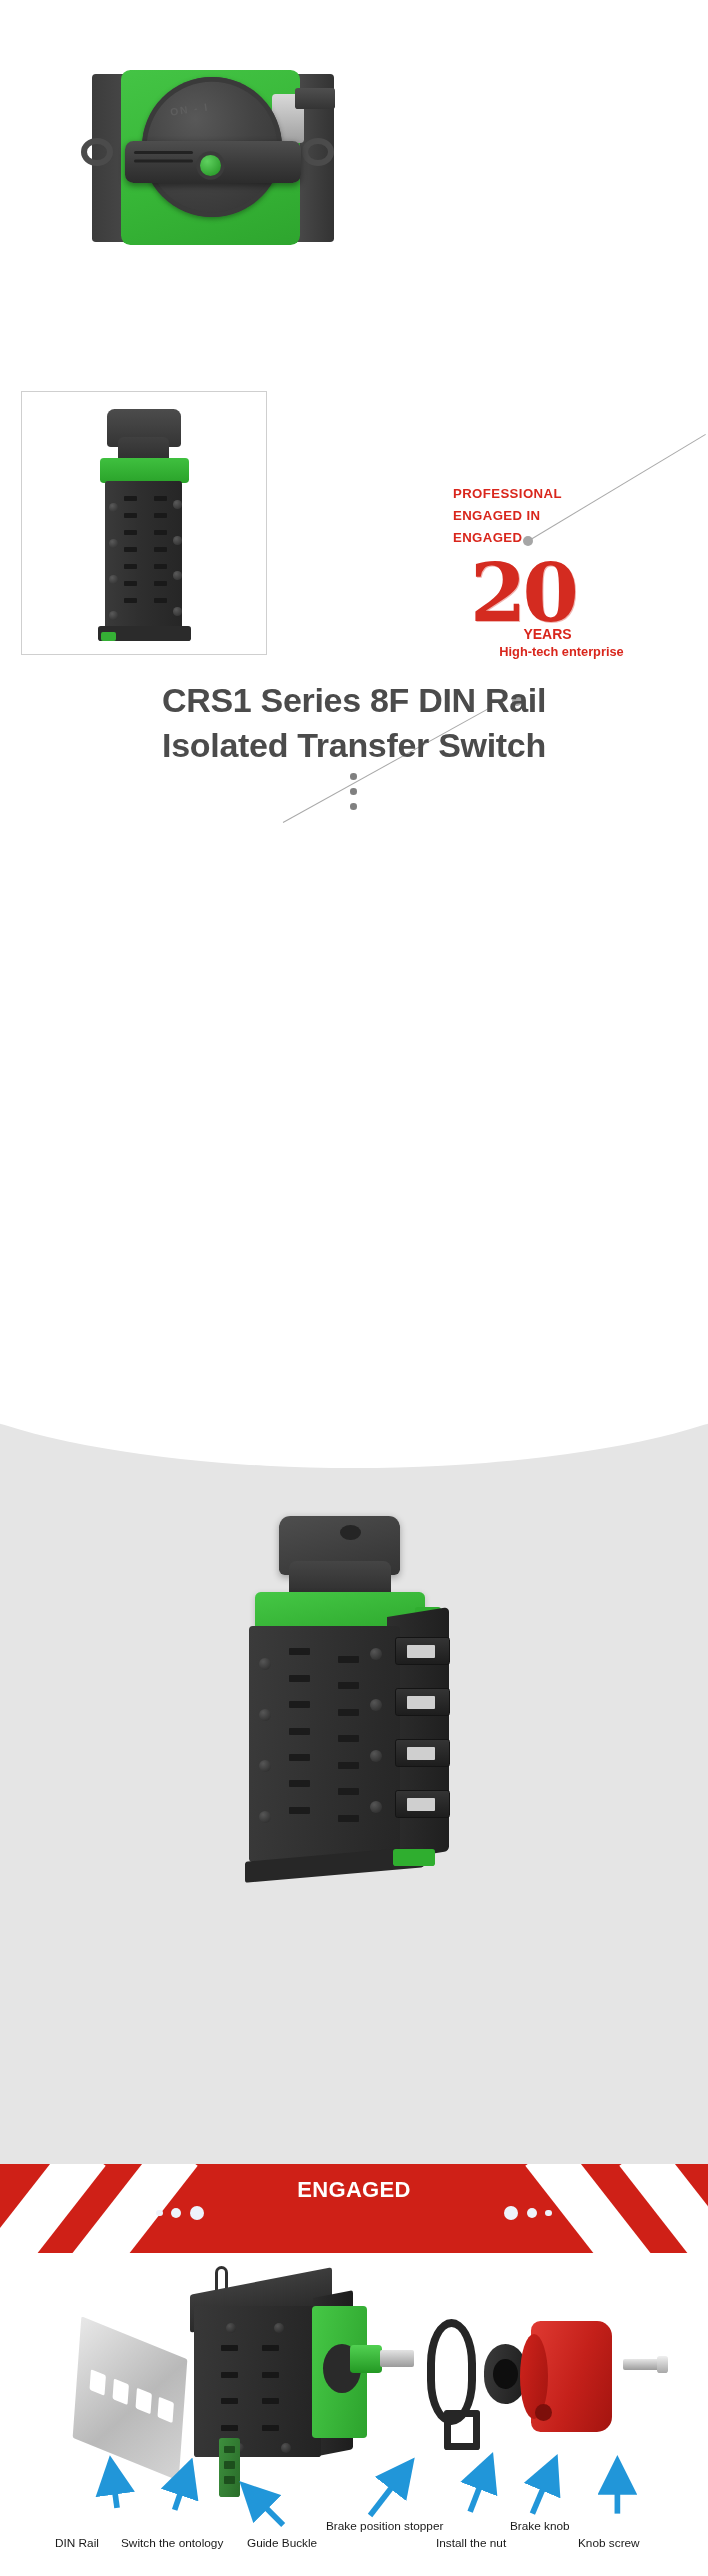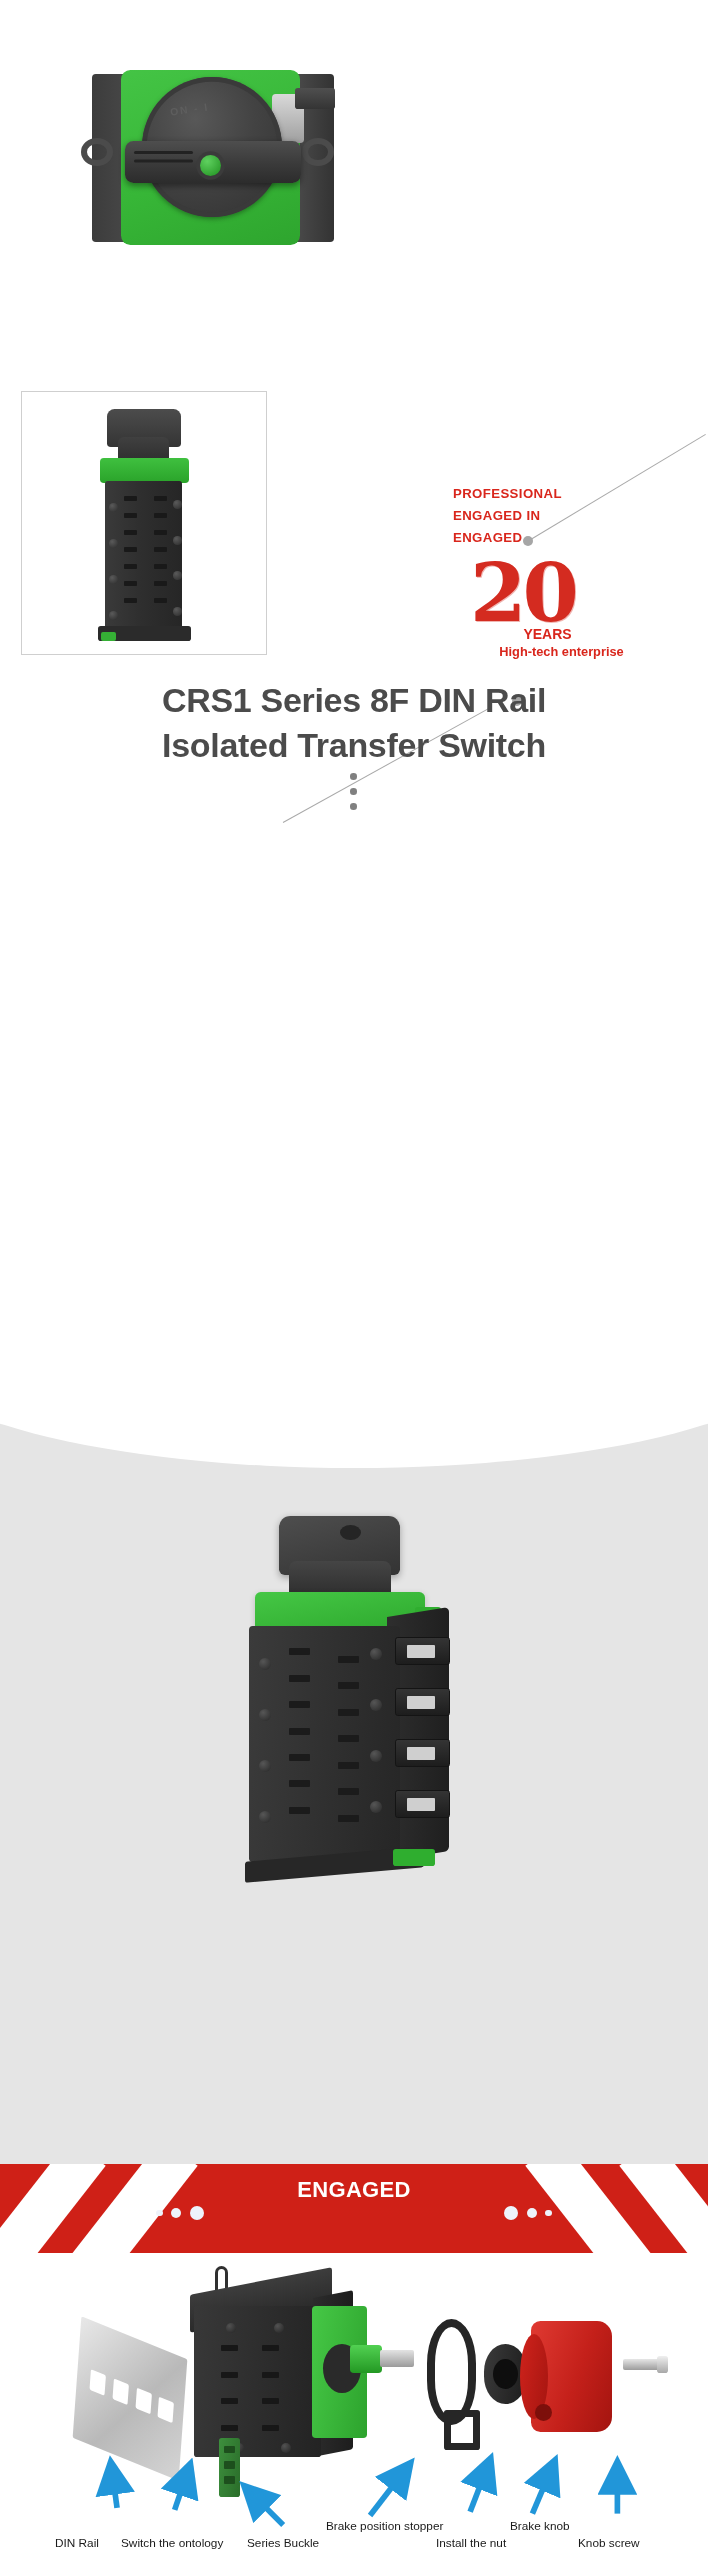--- a/index.html
+++ b/index.html
@@ -493,19 +493,19 @@
     <line x1="185" y1="272" x2="200" y2="228" stroke="#2196d9" stroke-width="6" marker-end="url(#ah)"></line>
     <line x1="300" y1="288" x2="262" y2="250" stroke="#2196d9" stroke-width="6" marker-end="url(#ah)"></line>
     <line x1="392" y1="278" x2="432" y2="226" stroke="#2196d9" stroke-width="6" marker-end="url(#ah)"></line>
     <line x1="498" y1="274" x2="518" y2="222" stroke="#2196d9" stroke-width="6" marker-end="url(#ah)"></line>
     <line x1="564" y1="276" x2="586" y2="224" stroke="#2196d9" stroke-width="6" marker-end="url(#ah)"></line>
     <line x1="654" y1="276" x2="654" y2="226" stroke="#2196d9" stroke-width="6" marker-end="url(#ah)"></line>
   </svg>
 
   <div class="lbl" style="left:55px;top:283px">DIN Rail</div>
   <div class="lbl" style="left:121px;top:283px">Switch the ontology</div>
-  <div class="lbl" style="left:247px;top:283px">Series Buckle</div>
+  <div class="lbl" style="left:247px;top:283px">Guide Buckle</div>
   <div class="lbl" style="left:326px;top:266px">Brake position stopper</div>
   <div class="lbl" style="left:436px;top:283px">Install the nut</div>
   <div class="lbl" style="left:510px;top:266px">Brake knob</div>
   <div class="lbl" style="left:578px;top:283px">Knob screw</div>
 </div>
 
 
 </body></html>

